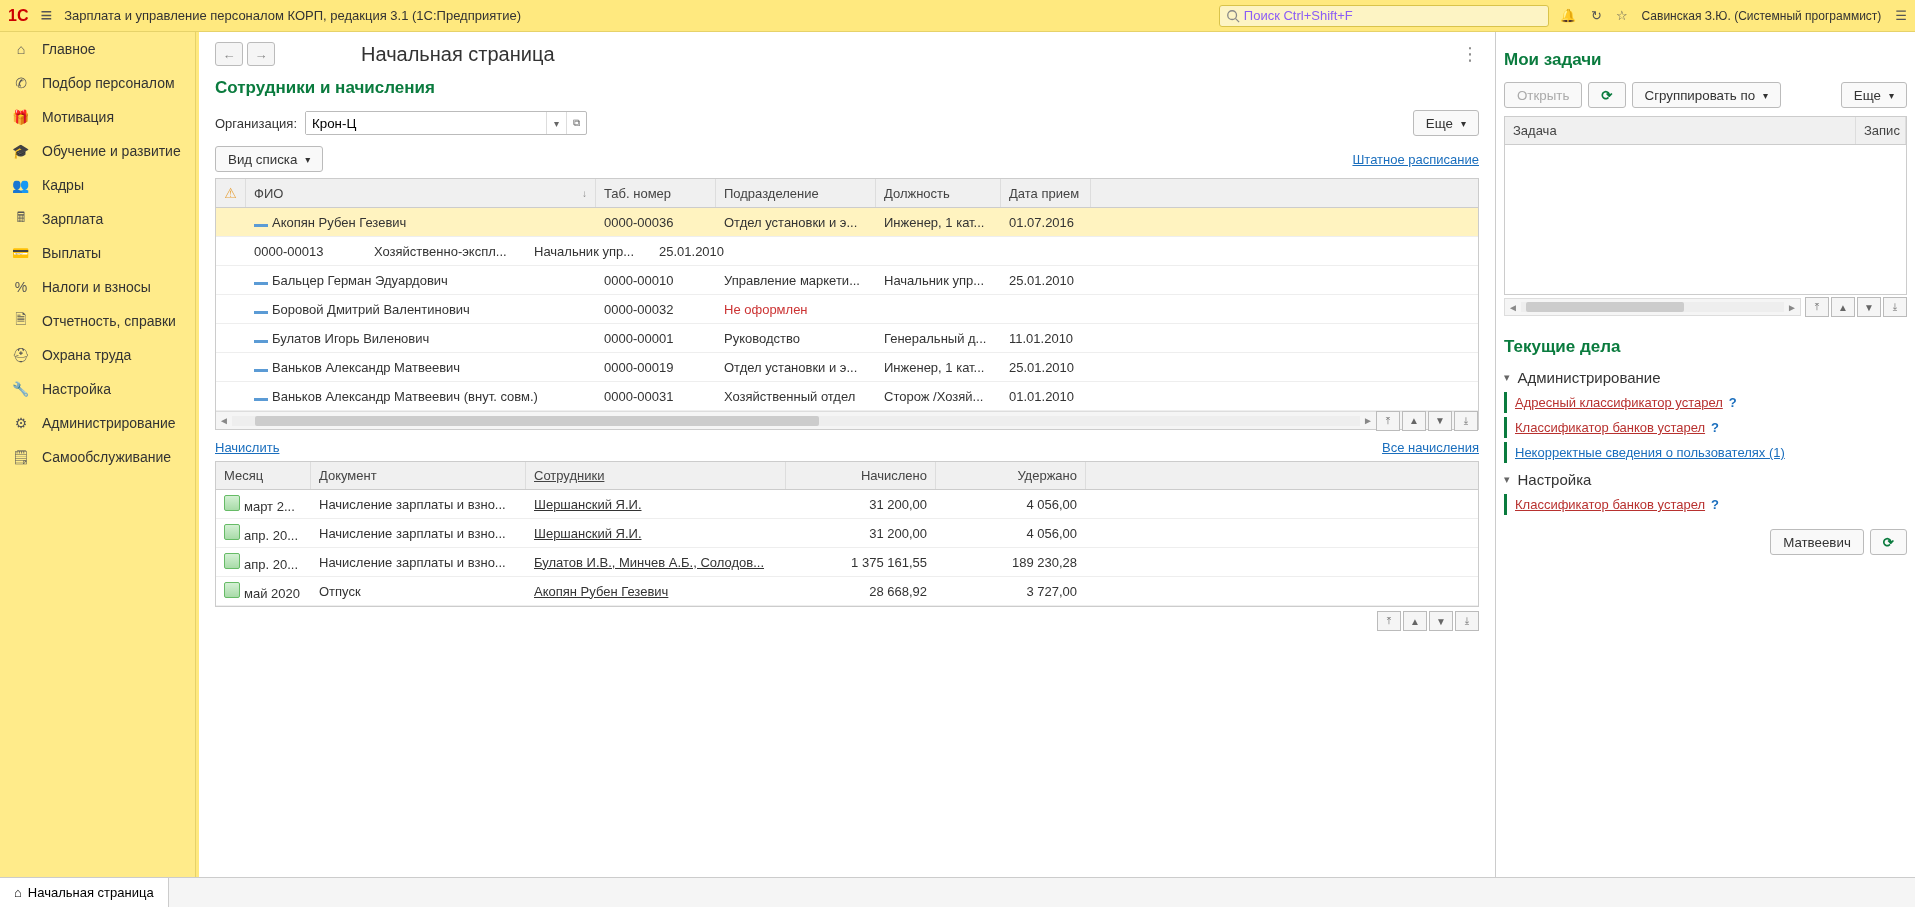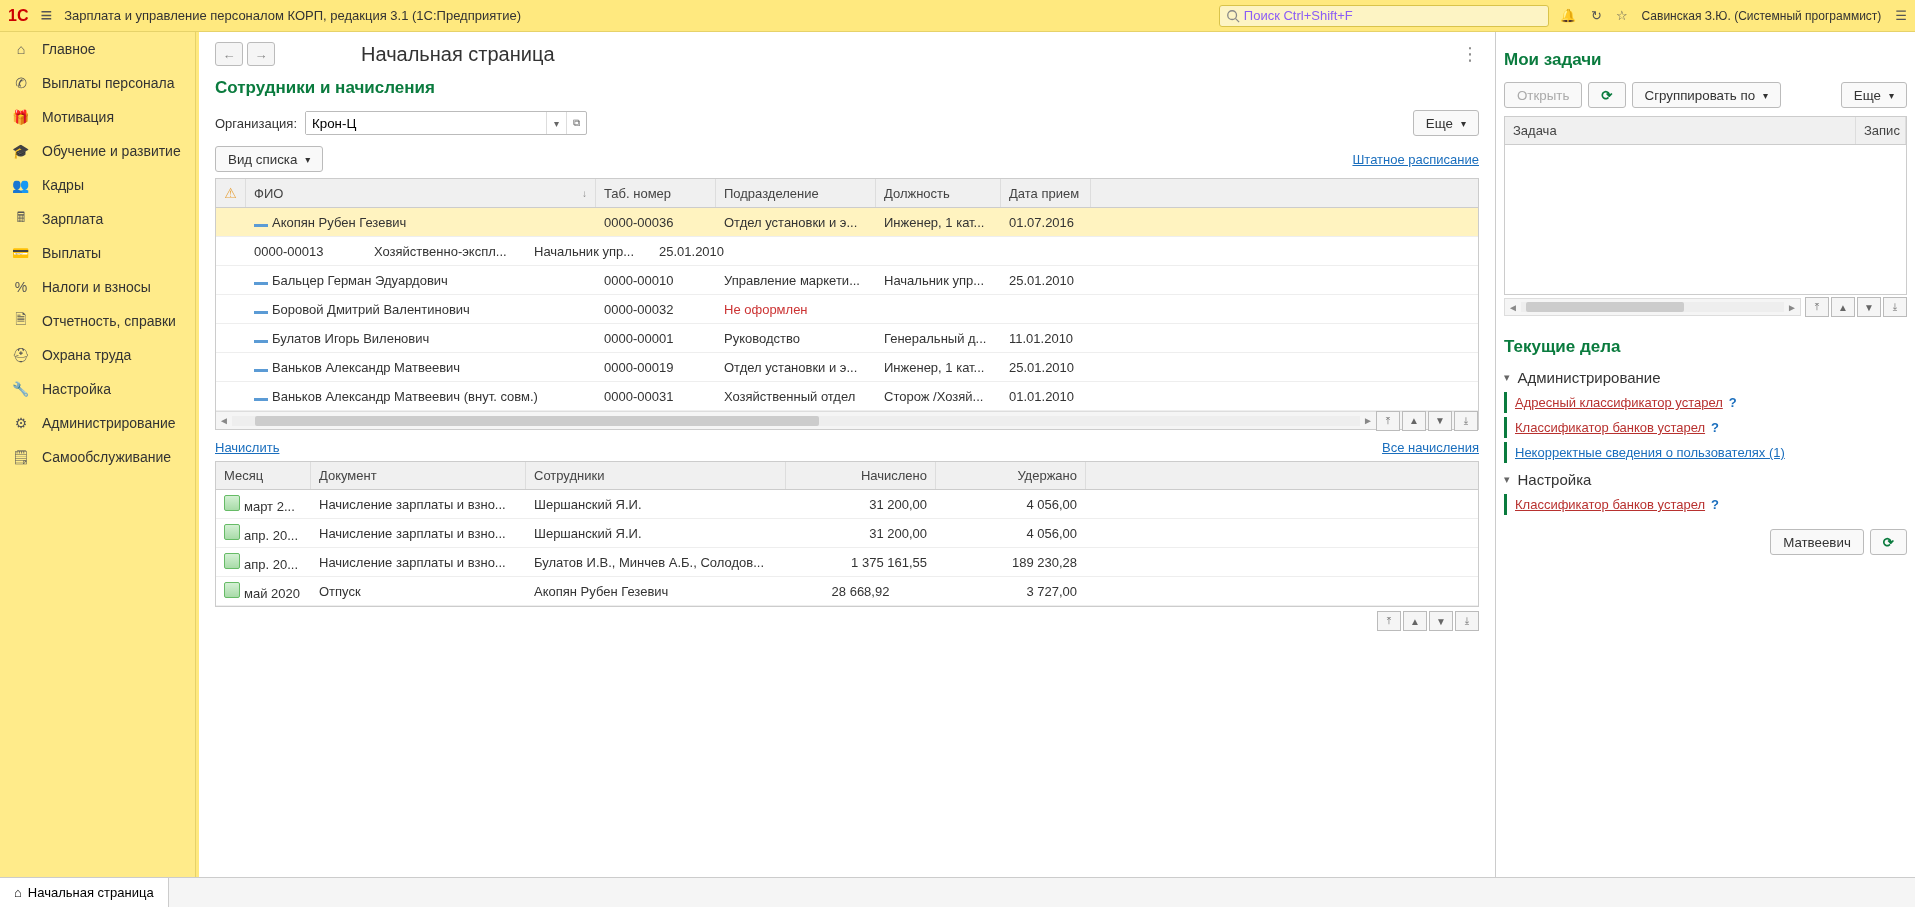--- a/index.html
+++ b/index.html
@@ -67,21 +67,21 @@
 
 .col-warn { width: 30px; justify-content: center; }
 .col-fio { width: 350px; }
 .col-tab { width: 120px; }
 .col-dept { width: 160px; }
 .col-pos { width: 125px; }
 .col-date { width: 90px; }
 
 .col2-month { width: 95px; }
 .col2-doc { width: 215px; }
-.col2-emp { width: 260px; }
+.col2-emp { width: 260px; text-decoration: underline; }
 .col2-acc { width: 150px; text-align: right; justify-content: flex-end; }
 .col2-ded { width: 150px; text-align: right; justify-content: flex-end; }
 
 .tasks-toolbar { display: flex; gap: 6px; margin-bottom: 8px; align-items: center; }
 .task-grid-header { display: flex; background: #f0f0f0; border: 1px solid #ccc; }
 .task-body { border: 1px solid #ccc; border-top: none; height: 150px; background: #fff; }
 .task-nav { display: flex; justify-content: space-between; align-items: center; margin-top: 2px; }
 
 .todo-group { margin: 8px 0; }
 .todo-group-header { display: flex; align-items: center; gap: 8px; font-size: 15px; color: #333; margin-bottom: 6px; cursor: pointer; }
@@ -124,21 +124,21 @@
 
 <div class="main-layout">
 
   <div class="sidebar">
     <div class="sidebar-item">
         <span class="sidebar-icon">⌂</span>
         <span>Главное</span>
       </div>
     <div class="sidebar-item">
         <span class="sidebar-icon">✆</span>
-        <span>Выплаты персонала</span>
+        <span>Подбор персоналом</span>
       </div>
     <div class="sidebar-item">
         <span class="sidebar-icon">🎁</span>
         <span>Мотивация</span>
       </div>
     <div class="sidebar-item">
         <span class="sidebar-icon">🎓</span>
         <span>Обучение и развитие</span>
       </div>
     <div class="sidebar-item">
@@ -333,21 +333,21 @@
               <div class="gc col2-month"><span class="doc-icon"></span>апр. 20...</div>
               <div class="gc col2-doc">Начисление зарплаты и взно...</div>
               <div class="gc col2-emp">Булатов И.В., Минчев А.Б., Солодов...</div>
               <div class="gc col2-acc" style="text-align:right">1 375 161,55</div>
               <div class="gc col2-ded" style="text-align:right">189 230,28</div>
             </div>
             <div class="grid-row">
               <div class="gc col2-month"><span class="doc-icon"></span>май 2020</div>
               <div class="gc col2-doc">Отпуск</div>
               <div class="gc col2-emp">Акопян Рубен Гезевич</div>
-              <div class="gc col2-acc" style="text-align:center">28 668,92</div>
+              <div class="gc col2-acc" style="text-align:right">28 668,92</div>
               <div class="gc col2-ded" style="text-align:right">3 727,00</div>
             </div>
           </div>
       </div>
       <div class="grid-nav-btns" style="justify-content:flex-end;margin-top:4px;">
         <div class="nb">⤒</div>
         <div class="nb">▲</div>
         <div class="nb">▼</div>
         <div class="nb">⤓</div>
       </div>

